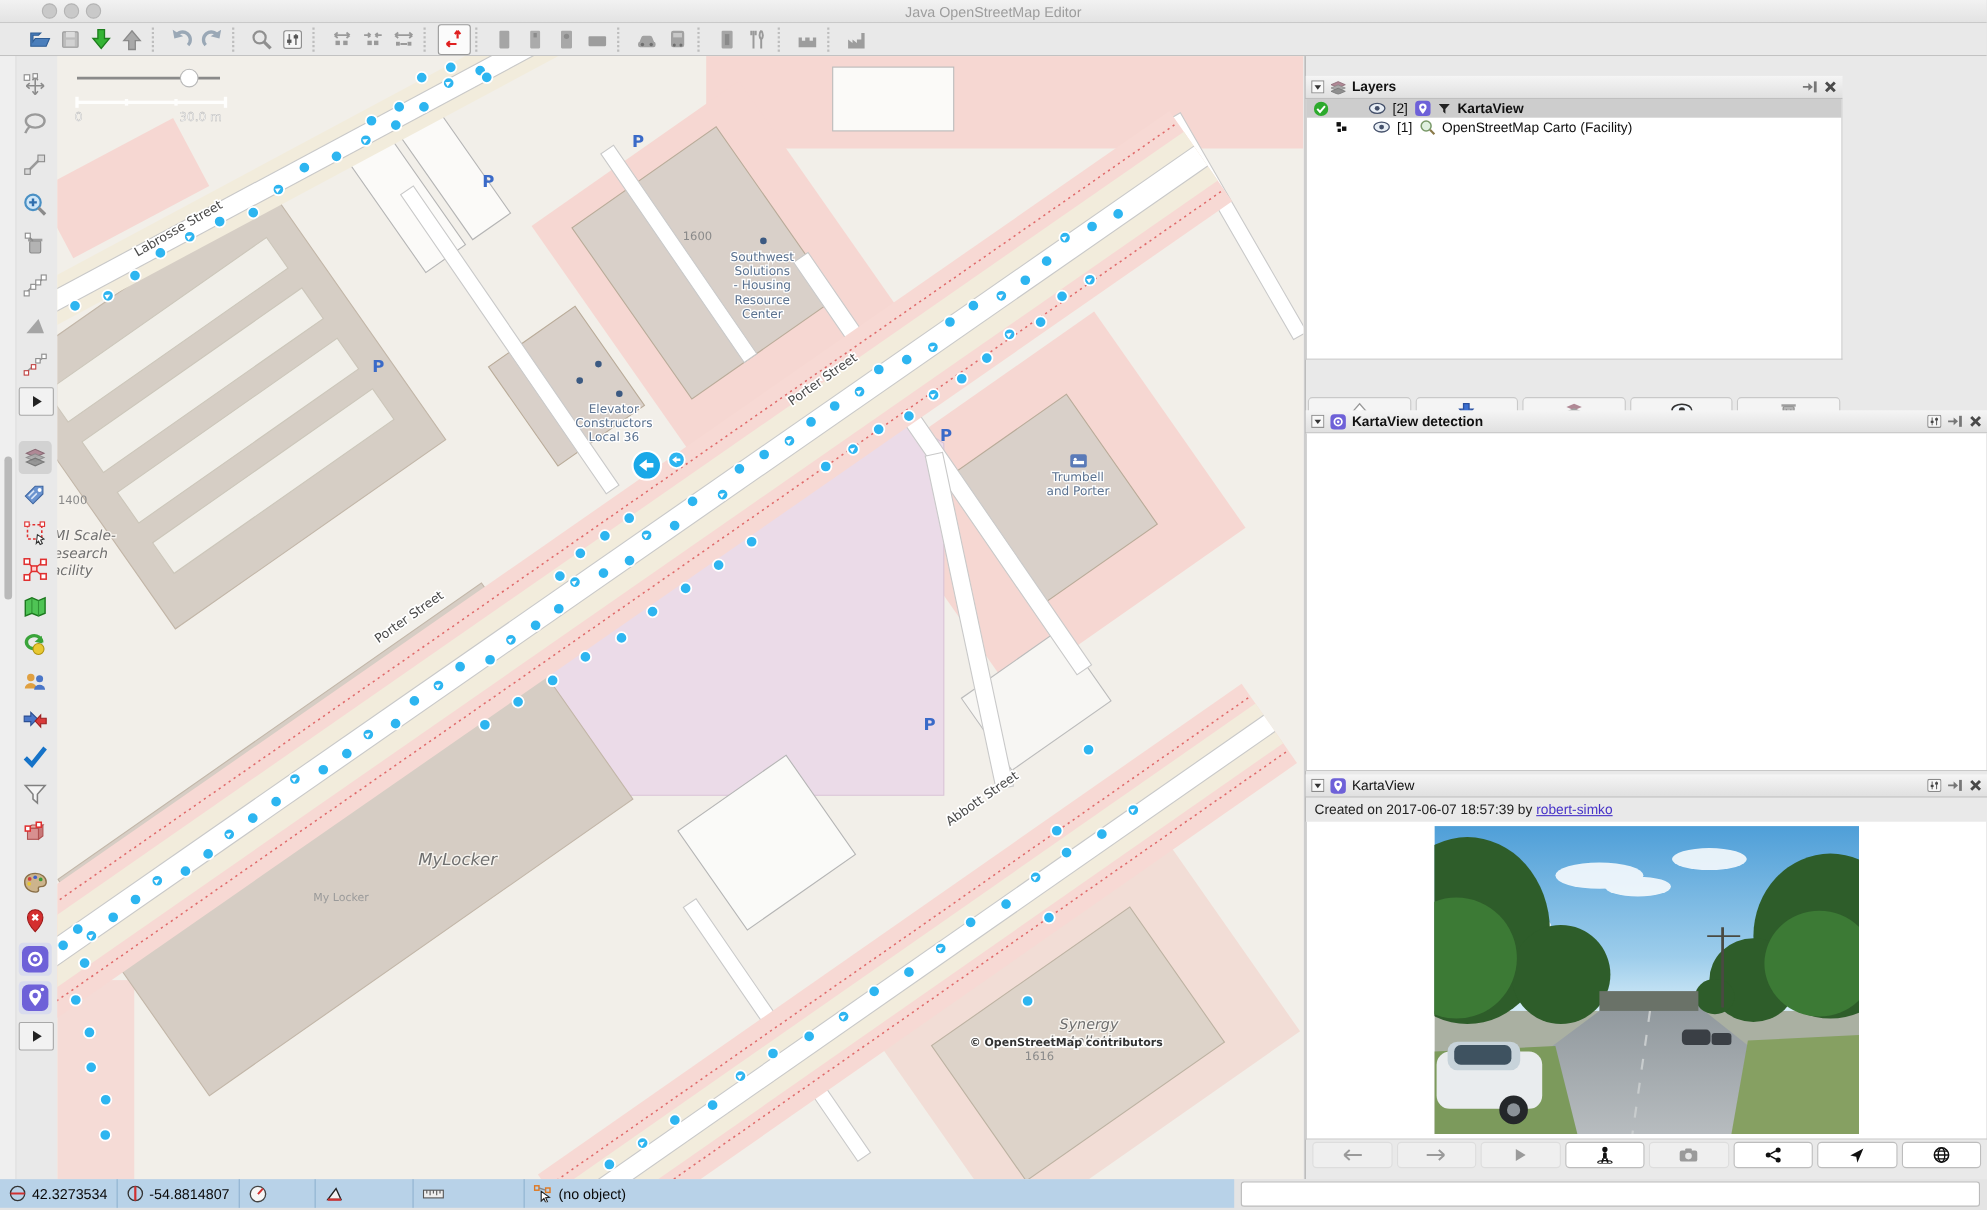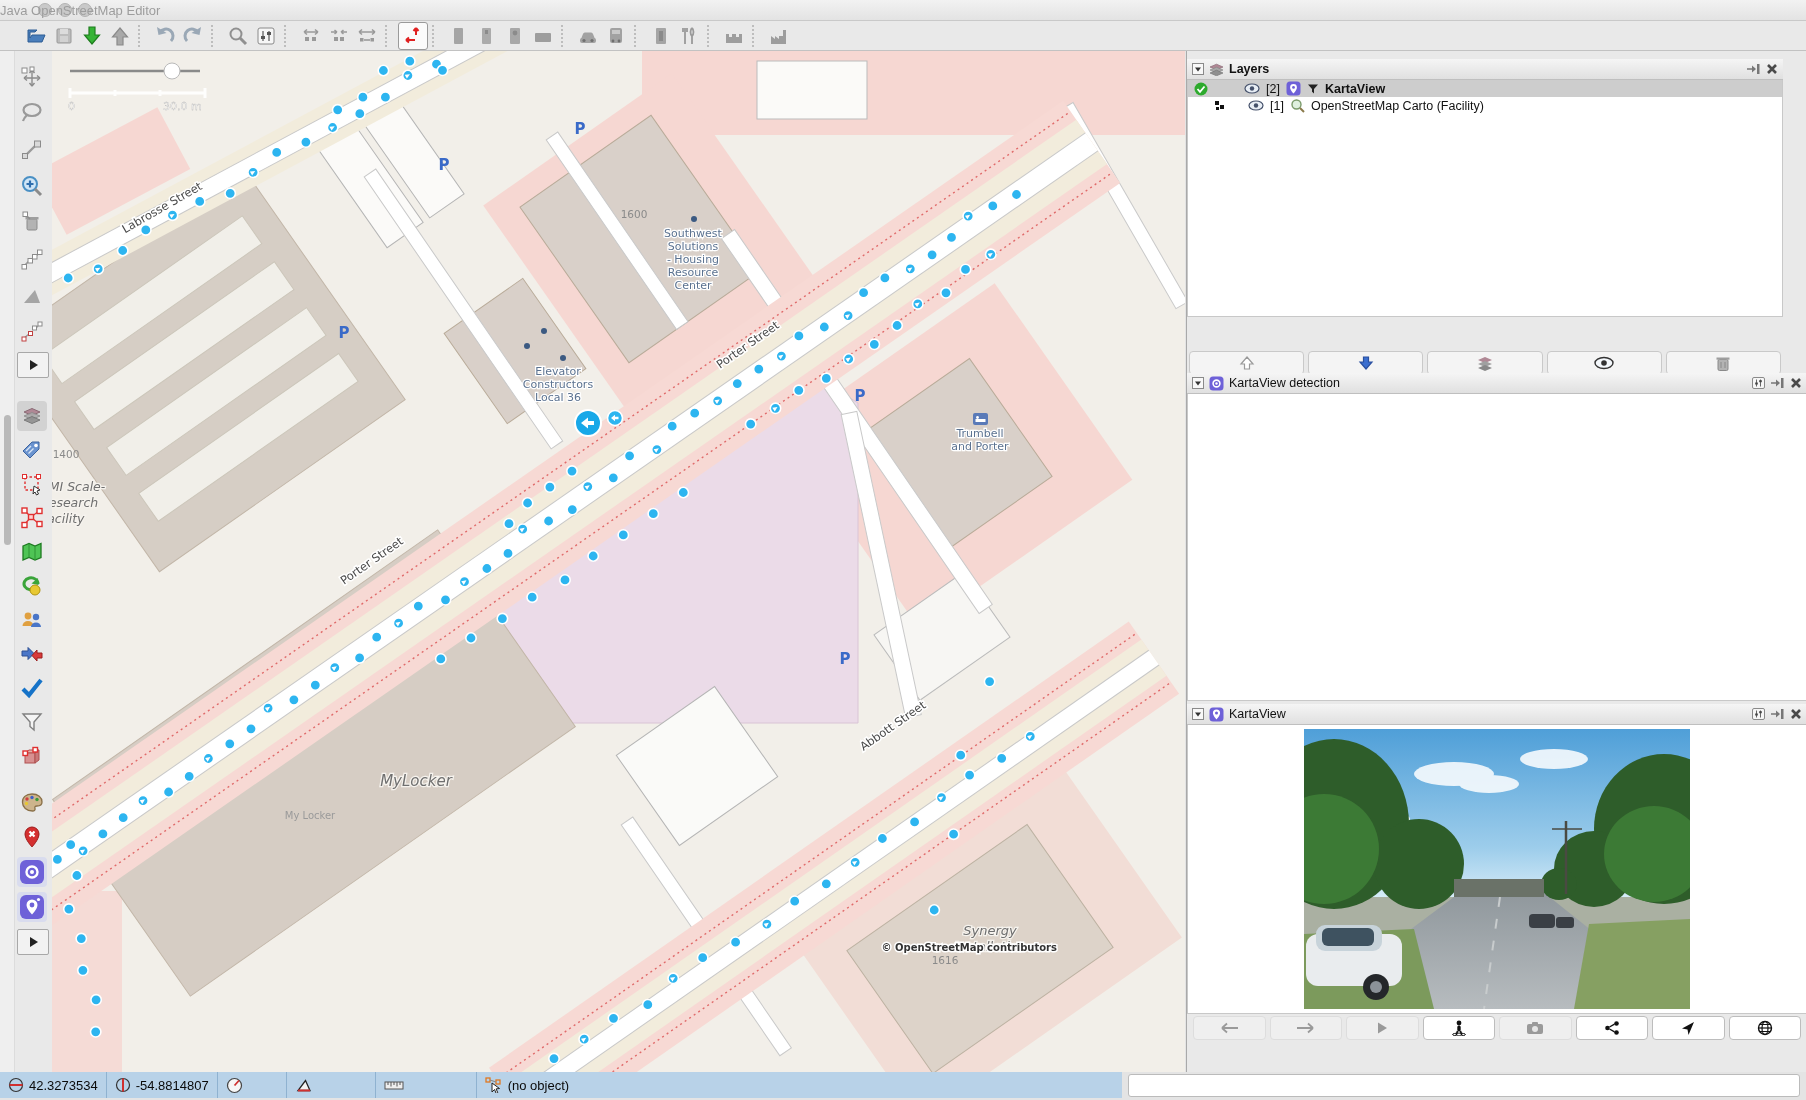--- a/index.html
+++ b/index.html
@@ -2,21 +2,21 @@
 <html><head>
 <meta charset="utf-8">
 <style>
   html,body{margin:0;padding:0;background:#e4e4e4;width:1806px;height:1100px;overflow:hidden;
     font-family:"Liberation Sans","DejaVu Sans",sans-serif;}
   .abs{position:absolute;}
   
   #titlebar{left:0;top:0;width:1806px;height:20px;background:linear-gradient(#f2f2f2,#e3e3e3);
     border-bottom:1px solid #c9c9c9;}
   .tl-dot{width:12px;height:12px;border-radius:50%;background:#c9c9c9;border:1px solid #b4b4b4;top:3px;}
-  #win-title{width:100%;top:3px;font-size:13px;color:#9d9d9d;}
+  #win-title{width:100%;text-align:center;top:3px;font-size:13px;color:#9d9d9d;}
   
   #toolbar{left:0;top:21px;width:1806px;height:30px;background:#e9e9e9;border-bottom:1px solid #c2c2c2;
     display:flex;align-items:center;padding-left:22px;box-sizing:border-box;}
   .tbtn{width:28px;height:26px;display:flex;align-items:center;justify-content:center;border-radius:3px;flex:0 0 auto;}
   .tbtn.active{border:1px solid #9a9a9a;background:#fbfbfb;}
   .tsep{width:7px;height:22px;border-left:2px dotted #bdbdbd;margin:0 4px;flex:0 0 auto;}
   
   #sidebar{left:0;top:51px;width:52px;height:1021px;background:#e9e9e9;}
   #sidebar .rail{left:0;top:0;width:14px;height:100%;background:#efefef;border-right:1px solid #dcdcdc;}
   #sidebar .thumb{left:4px;top:364px;width:7px;height:130px;background:#b9b9b9;border-radius:4px;}
@@ -708,21 +708,21 @@
           <line x1="145" y1="33" x2="145" y2="43"></line>
       </g>
       <text id="scale-zero" x="8" y="55" font-size="11" fill="#fdfdfd" stroke="#aaa" stroke-width="0.3">0</text>
       <text id="scale-max" x="103" y="55" font-size="11" fill="#fdfdfd" stroke="#aaa" stroke-width="0.3">30.0 m</text>
     </svg>
   </div>
 </div>
 
 <div class="abs" id="panel">
 
-  <div class="abs" style="left:0;top:8px;width:596px;height:318px">
+  <div class="abs" style="left:0;top:18px;width:488px;height:318px">
     <div class="phead">
       <svg width="12" height="12">
           <rect x="0.5" y="0.5" width="11" height="11" fill="#f8f8f8" stroke="#8a8a8a"></rect>
           <path d="M3,4.5 l3,4 3,-4 z" fill="#333"></path>
         </svg>
       <svg width="15" height="13">
           <path d="M1,4 l6.5,-2.8 6.5,2.8 -6.5,2.8 z" fill="#b08895" stroke="#8a6a75" stroke-width=".7"></path>
           <path d="M1,7 l6.5,-2.8 6.5,2.8 -6.5,2.8 z" fill="#a8a8a8" stroke="#888" stroke-width=".7"></path>
           <path d="M1,10 l6.5,-2.8 6.5,2.8 -6.5,2.8 z" fill="#8f8f8f" stroke="#777" stroke-width=".7"></path>
         </svg>
@@ -818,21 +818,21 @@
     <div class="phead">
       <svg width="12" height="12">
           <rect x="0.5" y="0.5" width="11" height="11" fill="#f8f8f8" stroke="#8a8a8a"></rect>
           <path d="M3,4.5 l3,4 3,-4 z" fill="#333"></path>
         </svg>
       <svg width="15" height="15">
           <rect x="0.5" y="0.5" width="14" height="14" rx="3.5" fill="#6e61d8"></rect>
           <circle cx="7.5" cy="7.5" r="3.4" fill="none" stroke="#fff" stroke-width="1.6"></circle>
           <circle cx="7.5" cy="7.5" r="1.2" fill="#fff"></circle>
         </svg>
-      <span class="ptitle" style="font-weight:normal">KartaView detection</span>
+      <span class="ptitle" style="font-weight:bold">KartaView detection</span>
       <span class="spacer"></span>
       <svg width="13" height="12">
           <rect x="0.5" y="0.5" width="12" height="11" rx="1.5" fill="#f6f6f6" stroke="#8a8a8a"></rect>
           <line x1="4.5" y1="2.5" x2="4.5" y2="9.5" stroke="#666"></line>
           <line x1="8.5" y1="2.5" x2="8.5" y2="9.5" stroke="#666"></line>
           <rect x="3.2" y="5.5" width="2.6" height="2" fill="#444"></rect>
           <rect x="7.2" y="3.2" width="2.6" height="2" fill="#444"></rect>
         </svg>
       <svg width="15" height="12">
           <path d="M1,6 h6" stroke="#777" stroke-width="1.5"></path>
@@ -867,20 +867,23 @@
           <rect x="7.2" y="3.2" width="2.6" height="2" fill="#444"></rect>
         </svg>
       <svg width="15" height="12">
           <path d="M1,6 h6" stroke="#777" stroke-width="1.5"></path>
           <path d="M6,2.5 l4,3.5 -4,3.5 z" fill="#777"></path>
           <rect x="11" y="1" width="2.5" height="10" fill="#777"></rect>
         </svg>
       <svg width="12" height="12">
           <path d="M2,2 L10,10 M10,2 L2,10" stroke="#4a4a4a" stroke-width="2.6"></path>
         </svg>
+    </div>
+    <div class="created">
+      <span>Created on 2017-06-07 18:57:39 by </span><a href="#">robert-simko</a>
     </div>
     <div class="pcontent" style="height:288px;position:relative">
 
       <svg class="abs" style="left:116px;top:4px" width="386" height="280" viewBox="0 0 386 280">
         <defs>
           <linearGradient id="sky" x1="0" y1="0" x2="0" y2="1">
             <stop offset="0" stop-color="#4f9fd8"></stop>
               <stop offset="0.7" stop-color="#9dcdeb"></stop>
               <stop offset="1" stop-color="#d8edf8"></stop>
           </linearGradient>

